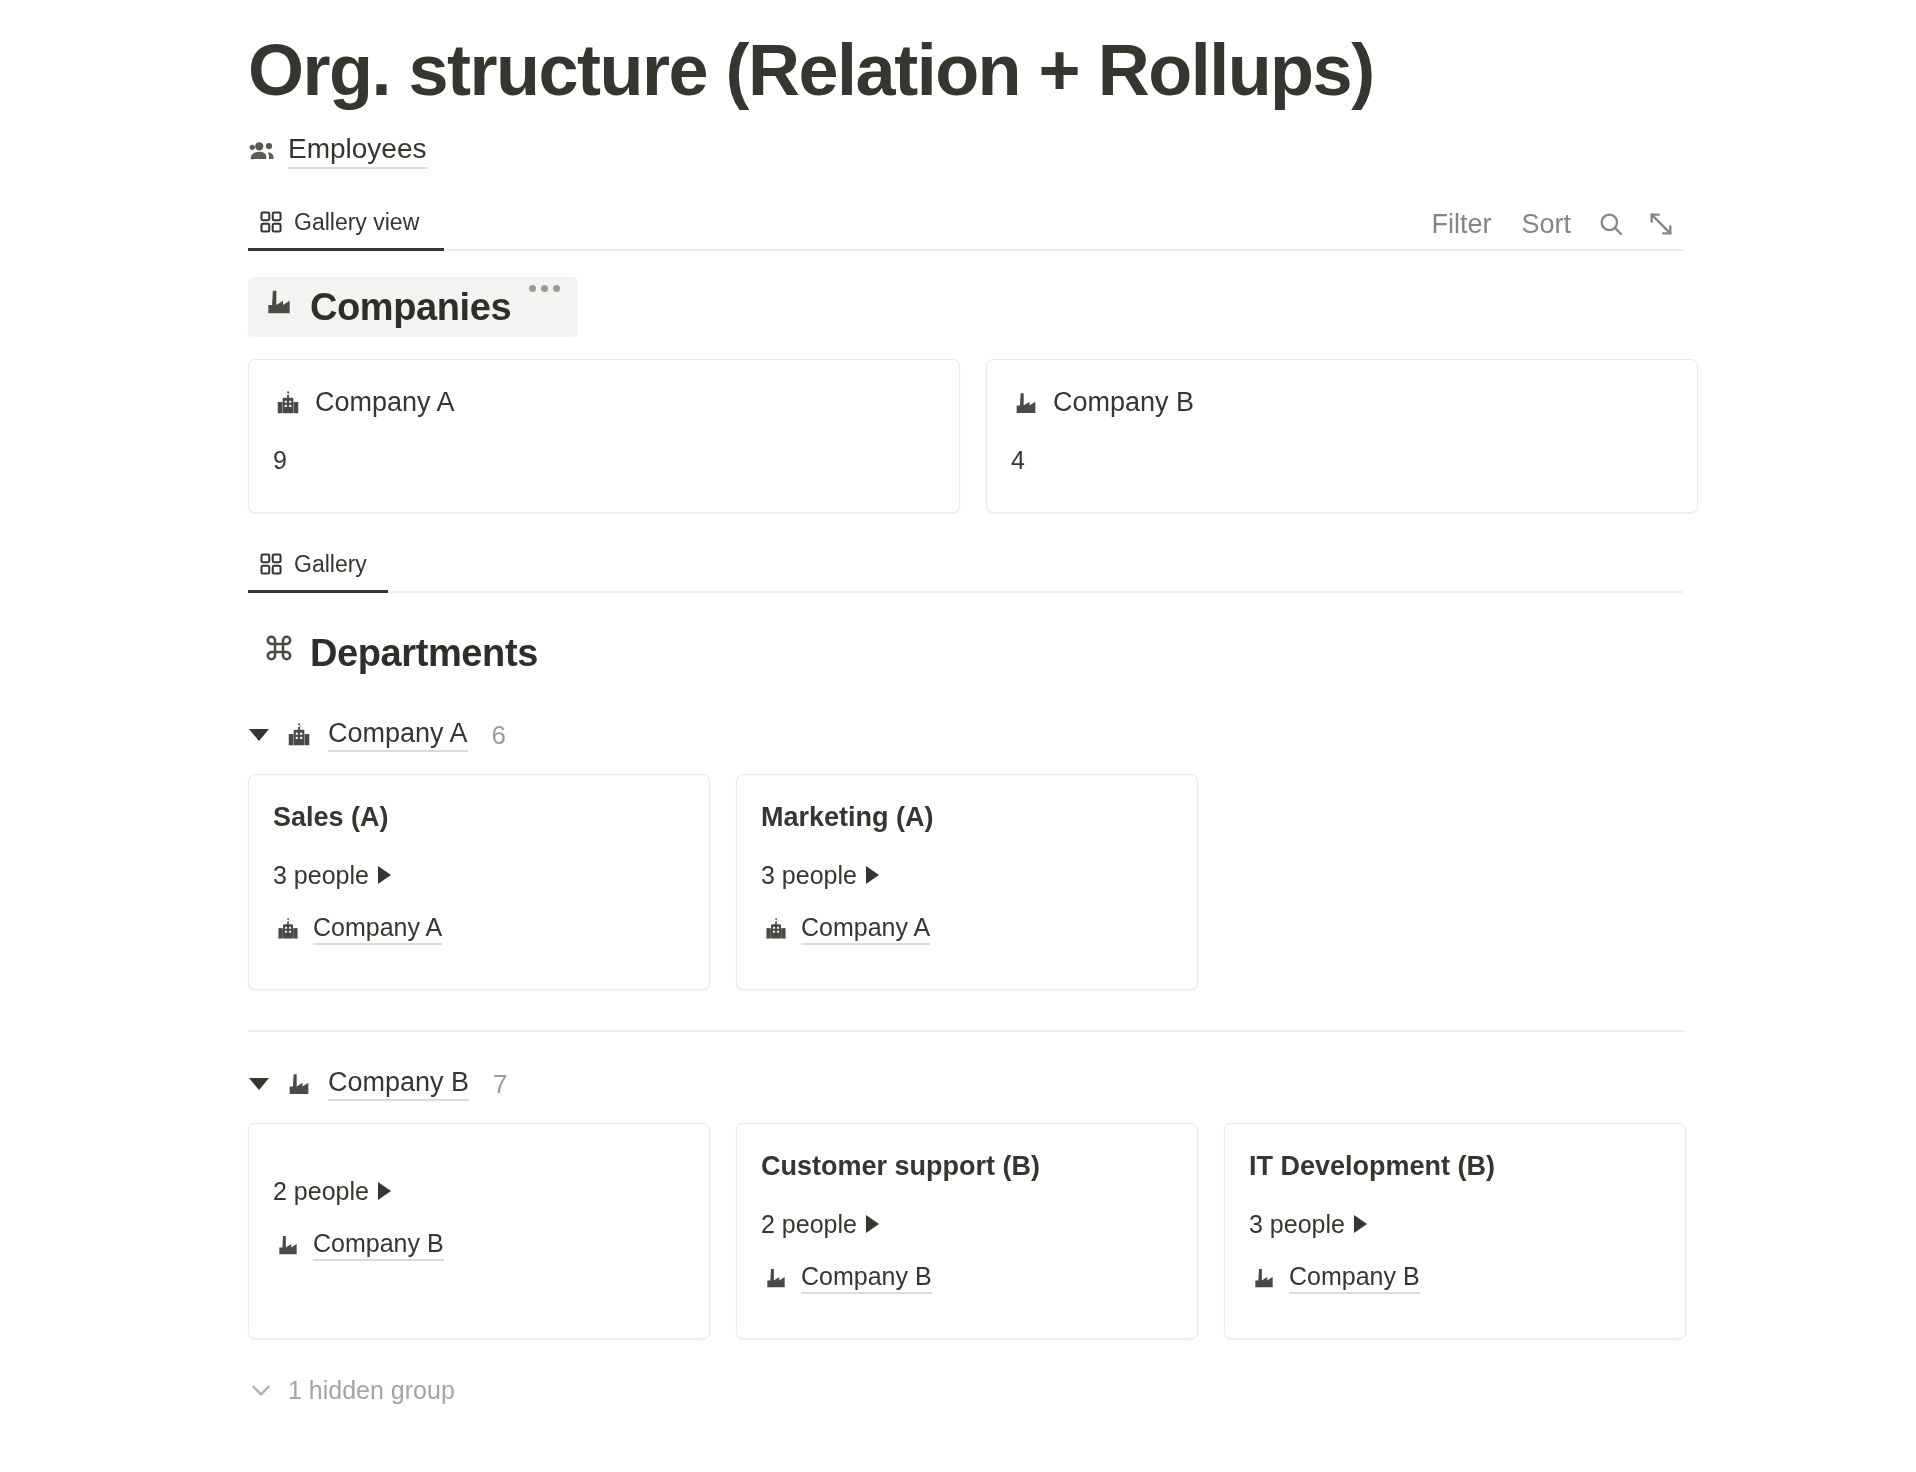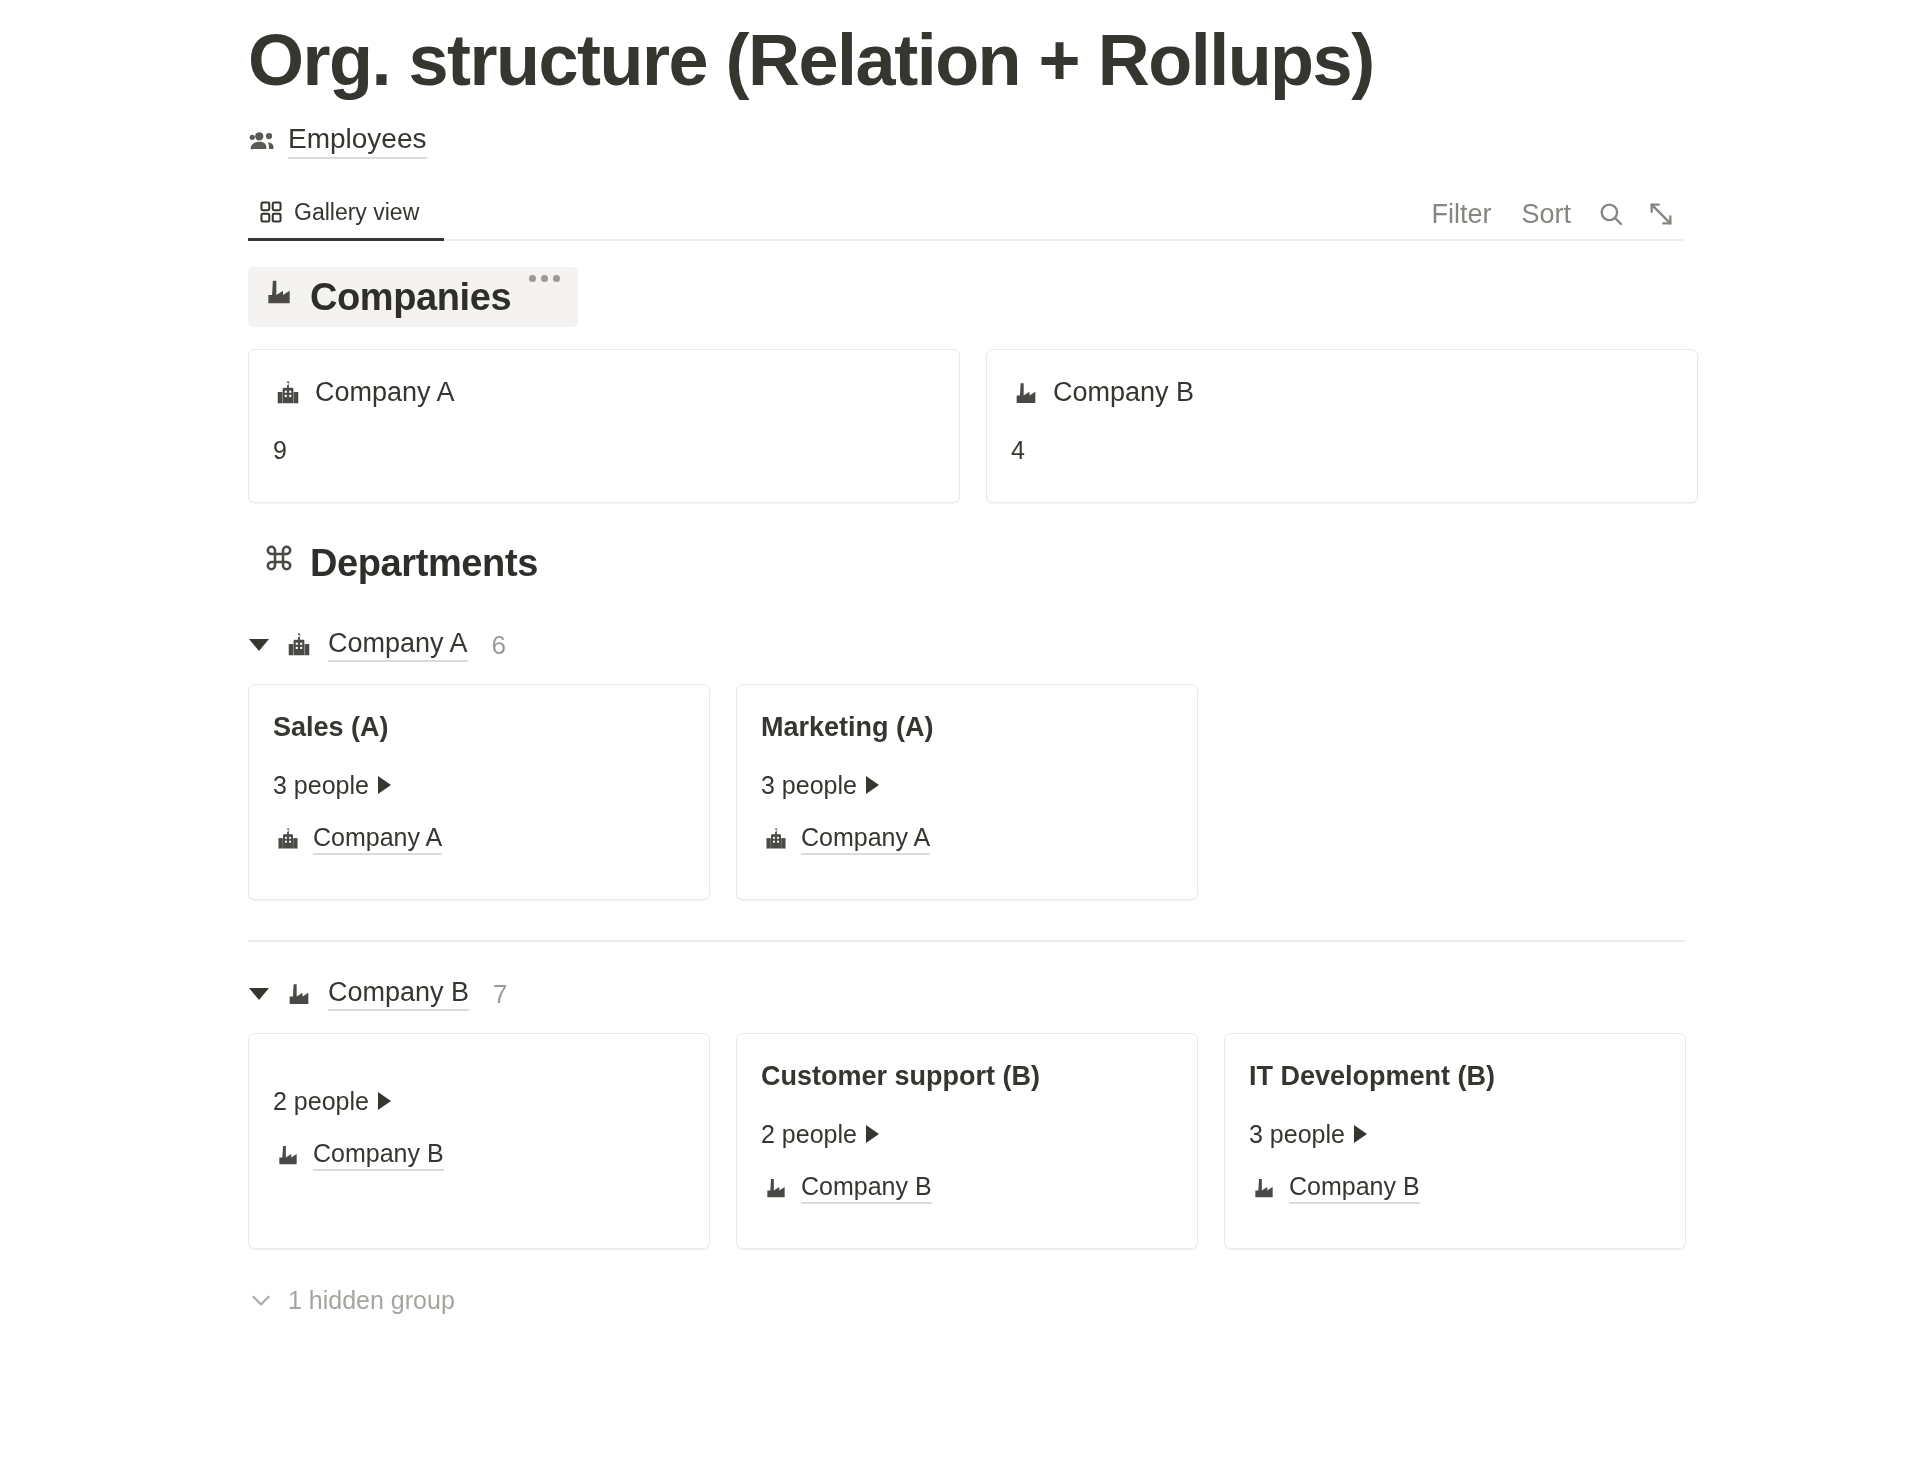--- a/index.html
+++ b/index.html
@@ -11,21 +11,21 @@
     font-family: "Liberation Sans", sans-serif;
     color: #37352f;
     overflow: hidden;
   }
 
   .page {
     position: relative;
     width: 1916px;
     height: 1128px;
     padding-left: 248px;
-    padding-top: 18px;
+    padding-top: 28px;
   }
 
   
   .page-title {
     font-size: 72px;
     line-height: 84px;
     font-weight: 700;
     letter-spacing: -1.5px;
     color: #37352f;
     white-space: nowrap;
@@ -403,20 +403,34 @@
         <span class="card-title">Company B</span>
       </div>
       <div class="card-prop">
         <span>4</span>
       </div>
     </div>
 
   </div>
 
   
+  <div class="tabbar" style="margin-top:24px;">
+    <div class="tab">
+      <span class="tab-icon">
+        <svg width="26" height="26" viewBox="0 0 24 24" fill="none" stroke="currentColor" stroke-width="1.9" aria-hidden="true">
+          <rect x="3.2" y="3.2" width="7.2" height="7.2" rx="1.3"></rect>
+          <rect x="13.6" y="3.2" width="7.2" height="7.2" rx="1.3"></rect>
+          <rect x="3.2" y="13.6" width="7.2" height="7.2" rx="1.3"></rect>
+          <rect x="13.6" y="13.6" width="7.2" height="7.2" rx="1.3"></rect>
+        </svg>
+      </span>
+      <span class="tab-label">Gallery</span>
+    </div>
+    <div class="tab-underline" style="width:140px;"></div>
+  </div>
 
   
   <div class="section-header plain mt-depts">
     <span class="section-icon">
       <svg width="32" height="32" viewBox="0 0 24 24" fill="none" stroke="currentColor" stroke-width="1.9" aria-hidden="true">
         <path d="M9 9h6v6H9z"></path>
         <path d="M9 9H6.2A2.7 2.7 0 1 1 9 6.2z"></path>
         <path d="M15 9h2.8A2.7 2.7 0 1 0 15 6.2z"></path>
         <path d="M9 15H6.2a2.7 2.7 0 1 0 2.8 2.8z"></path>
         <path d="M15 15h2.8a2.7 2.7 0 1 1-2.8 2.8z"></path>

